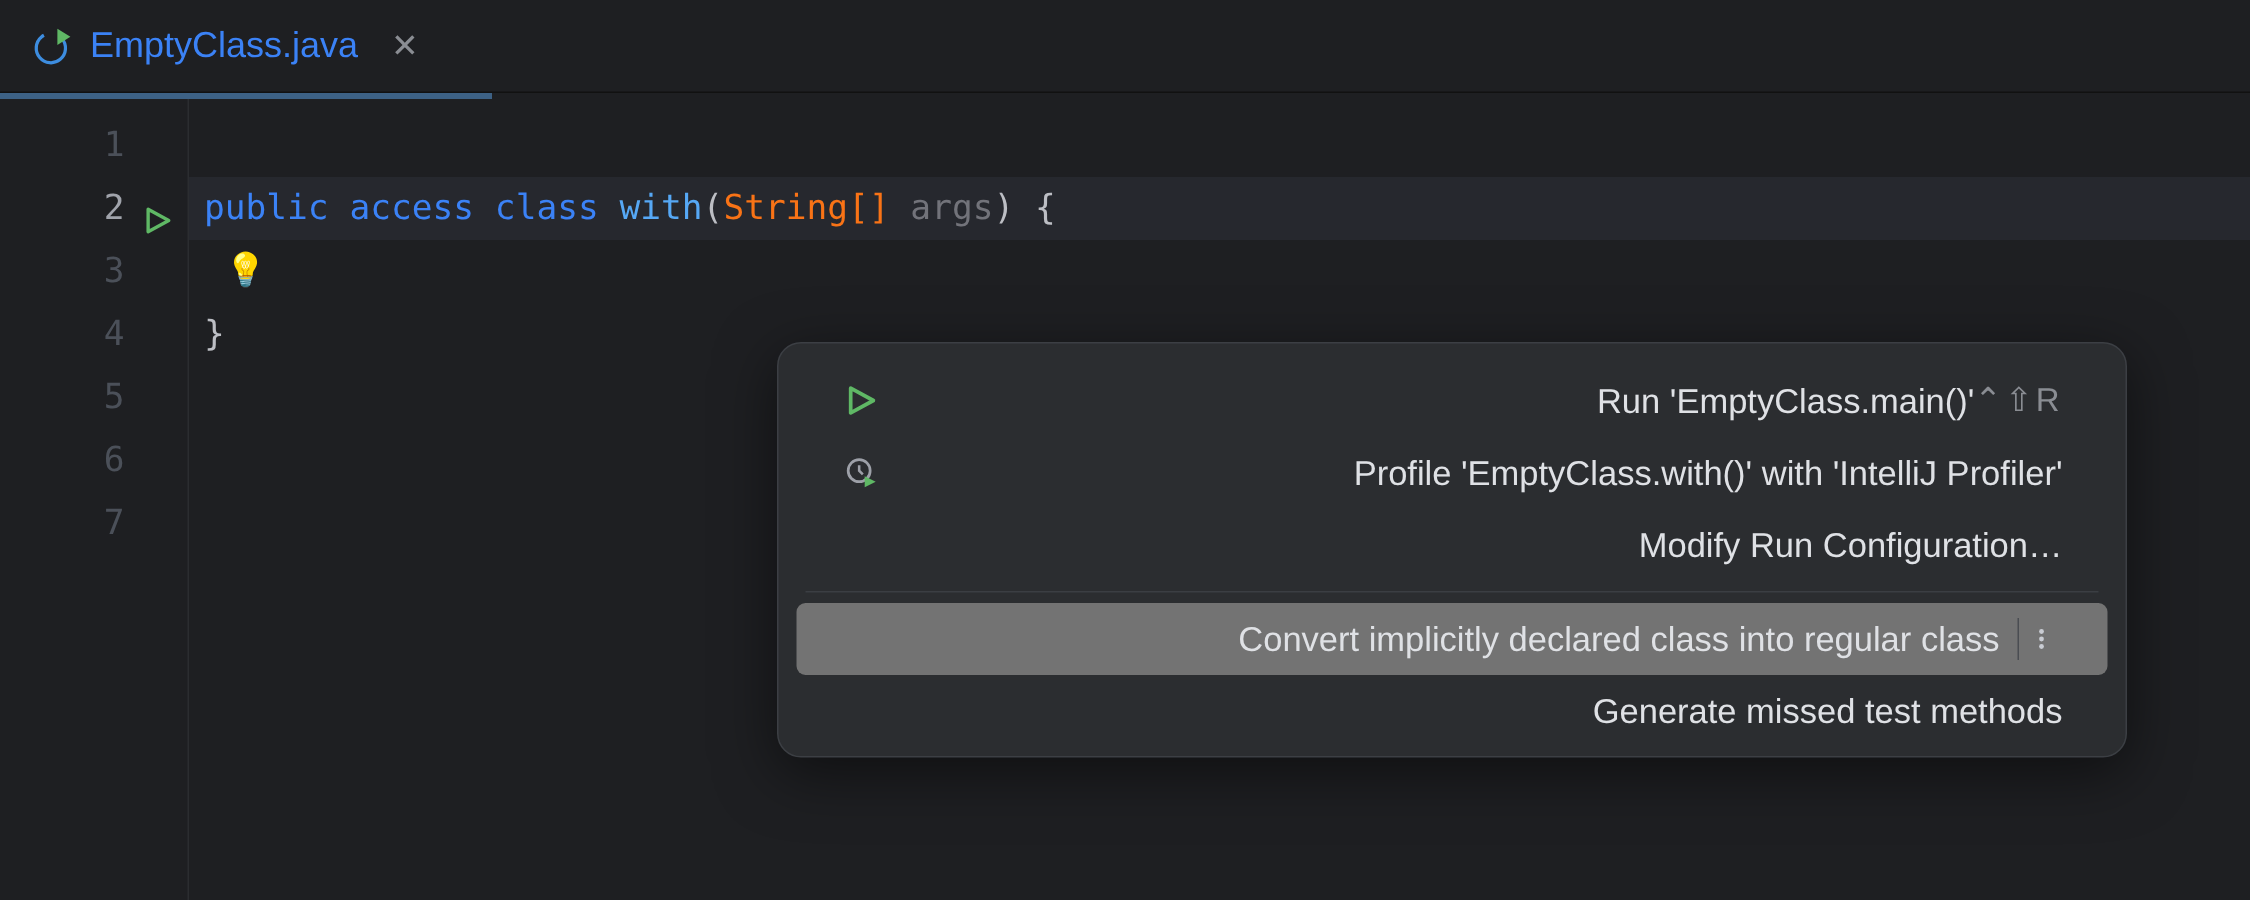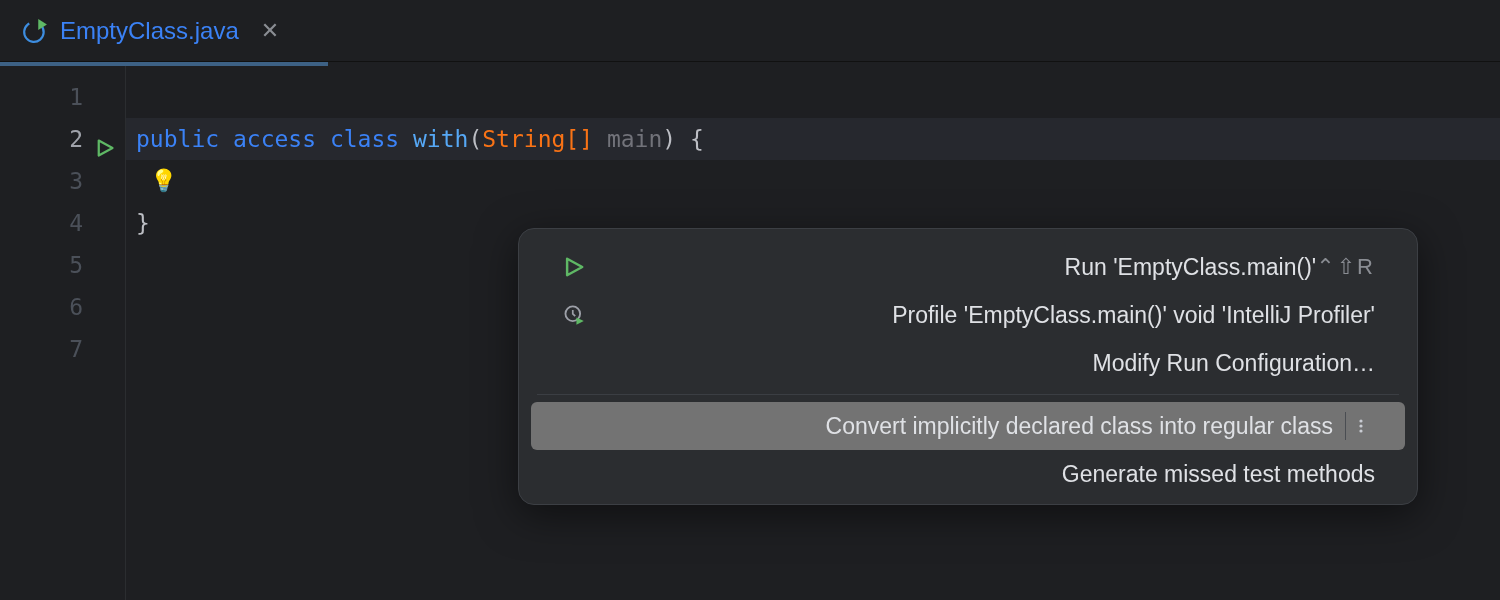--- a/index.html
+++ b/index.html
@@ -216,21 +216,21 @@
 
   <div class="code">
     <div class="code-line"></div>
     <div class="code-line current">
       <span class="kw">public</span><span> </span>
       <span class="kw">access</span><span> </span>
       <span class="kw">class</span><span> </span>
       <span class="fn">with</span>
       <span class="punc">(</span>
       <span class="param">String[]</span><span> </span>
-      <span class="paramName">main</span>
+      <span class="paramName">args</span>
       <span class="punc">) {</span>
     </div>
     <div class="code-line">
       <span class="bulb">💡</span>
     </div>
     <div class="code-line">
       <span class="punc">}</span>
     </div>
 
     <div class="popup">
@@ -244,21 +244,21 @@
         <span class="menu-shortcut">⌃⇧R</span>
       </div>
       <div class="menu-item">
         <span class="menu-icon">
           <svg viewBox="0 0 18 18" width="22" height="22">
             <circle cx="8" cy="8" r="6" fill="none" stroke="#9da0a8" stroke-width="1.5"></circle>
             <path d="M8 5 V8 L10 10" stroke="#9da0a8" stroke-width="1.4" fill="none"></path>
             <polygon points="11,11 17,14 11,17" fill="#5fb865"></polygon>
           </svg>
         </span>
-        <span class="menu-label">Profile 'EmptyClass.main()' void 'IntelliJ Profiler'</span>
+        <span class="menu-label">Profile 'EmptyClass.with()' with 'IntelliJ Profiler'</span>
       </div>
       <div class="menu-item">
         <span class="menu-icon"></span>
         <span class="menu-label">Modify Run Configuration…</span>
       </div>
 
       <div class="menu-sep"></div>
 
       <div class="menu-item selected">
         <span class="menu-icon"></span>

